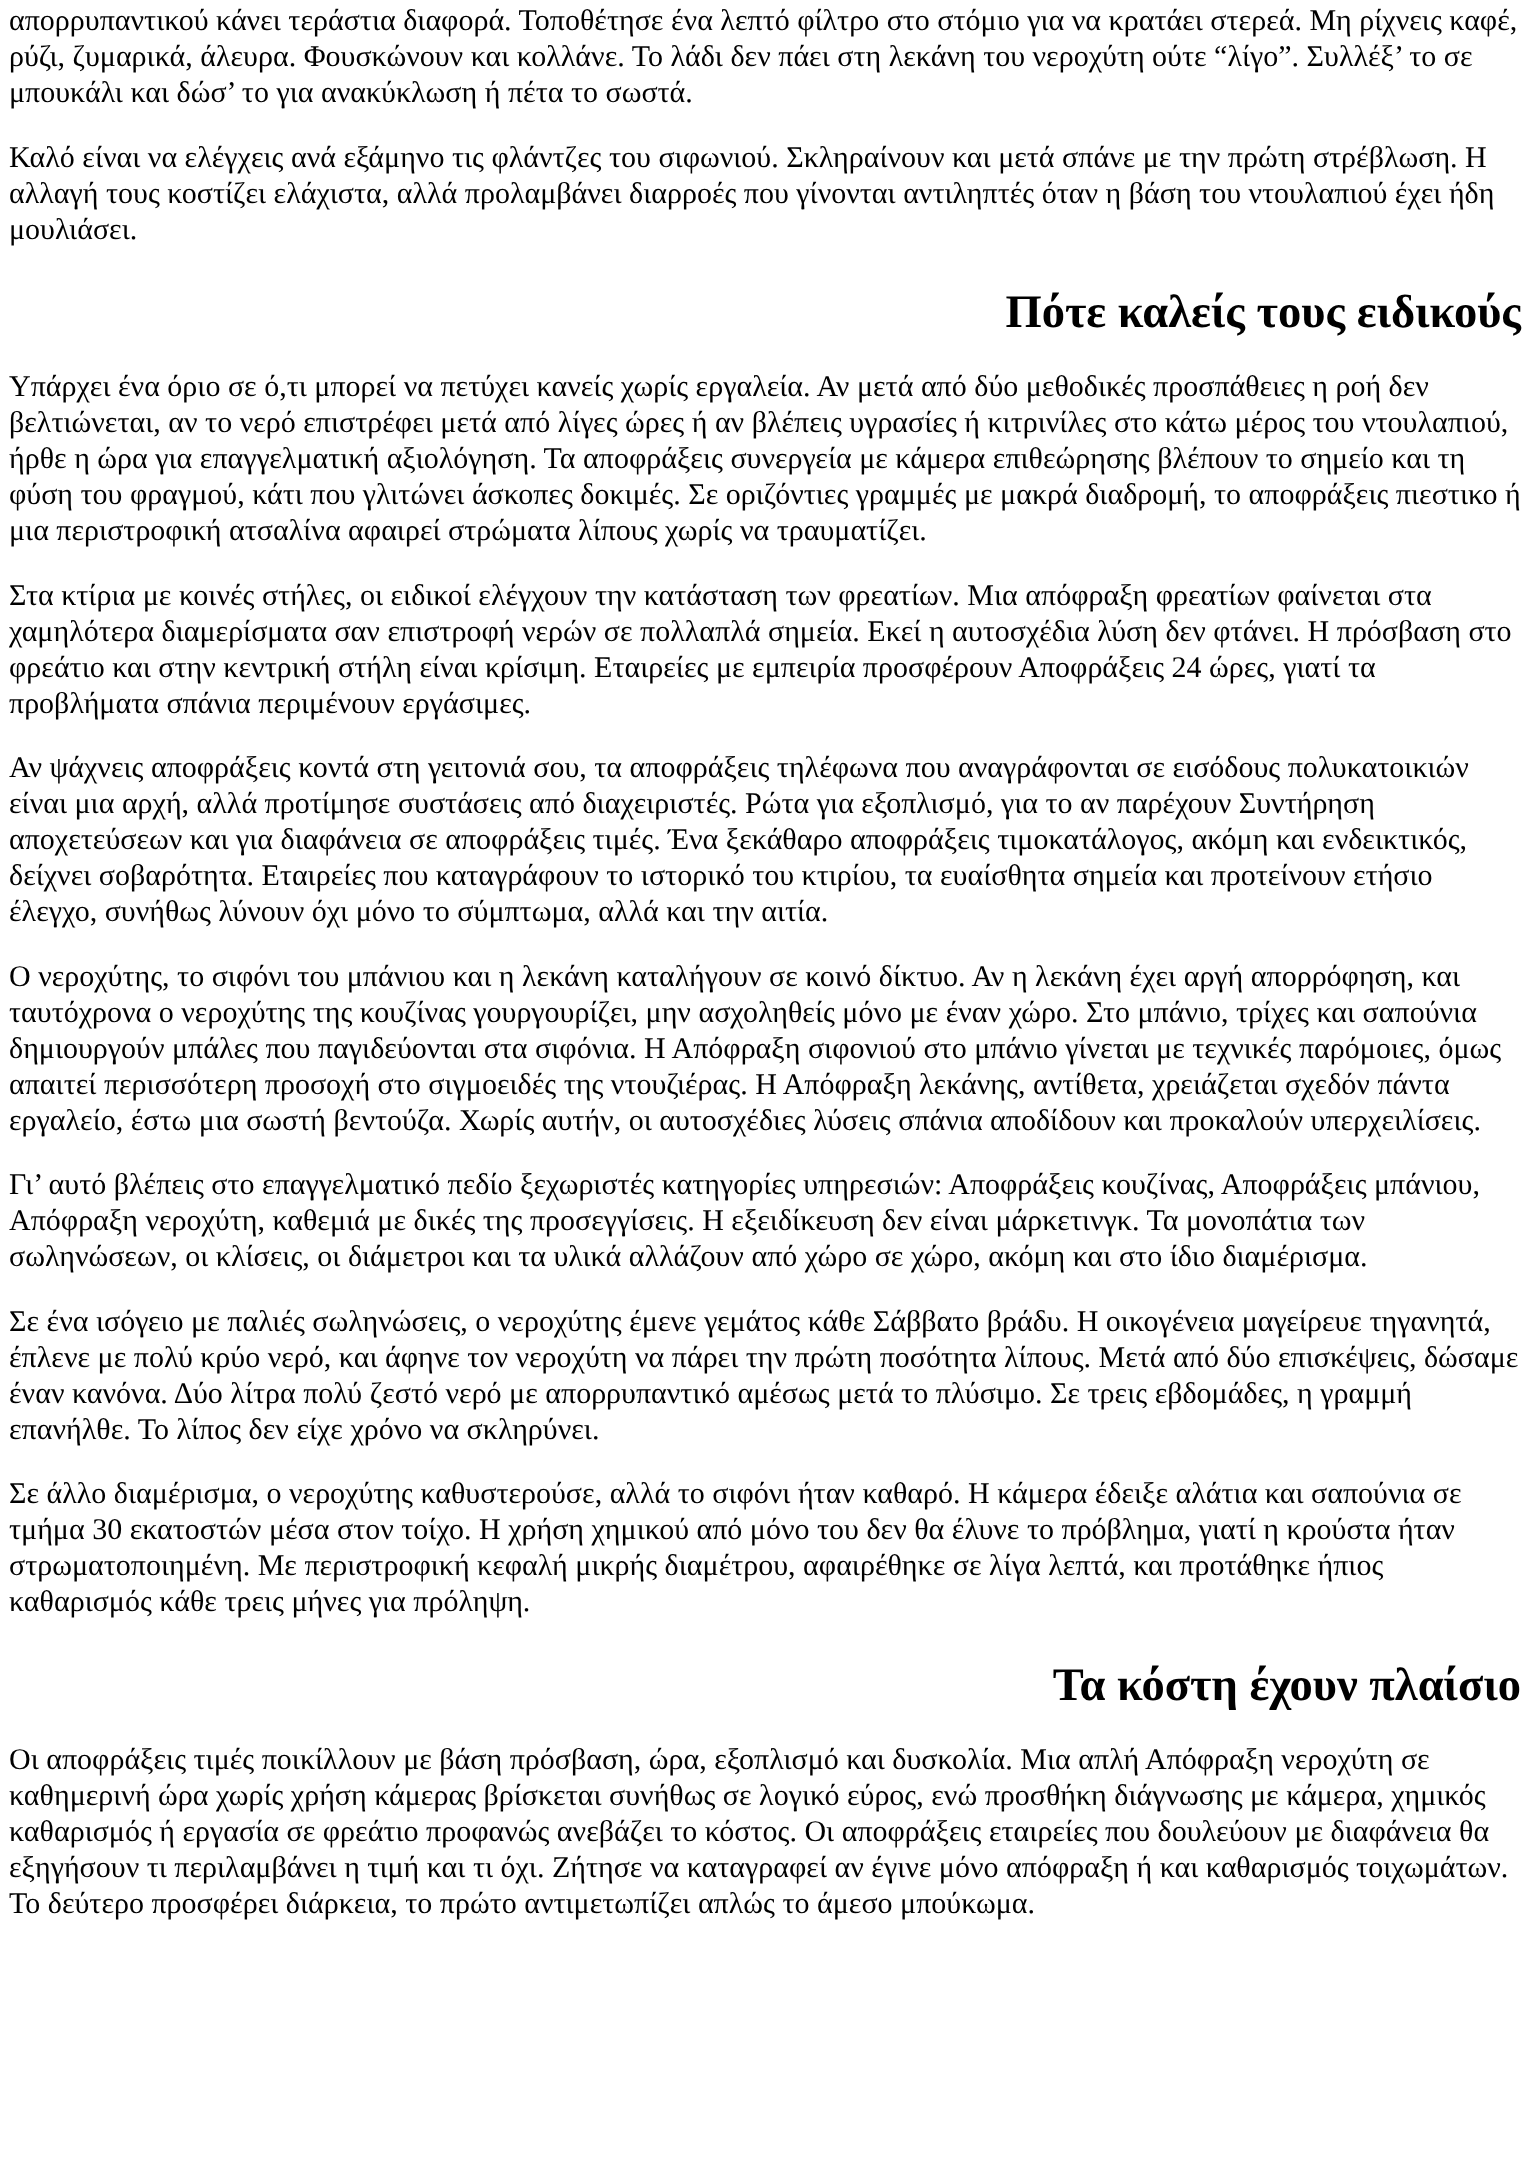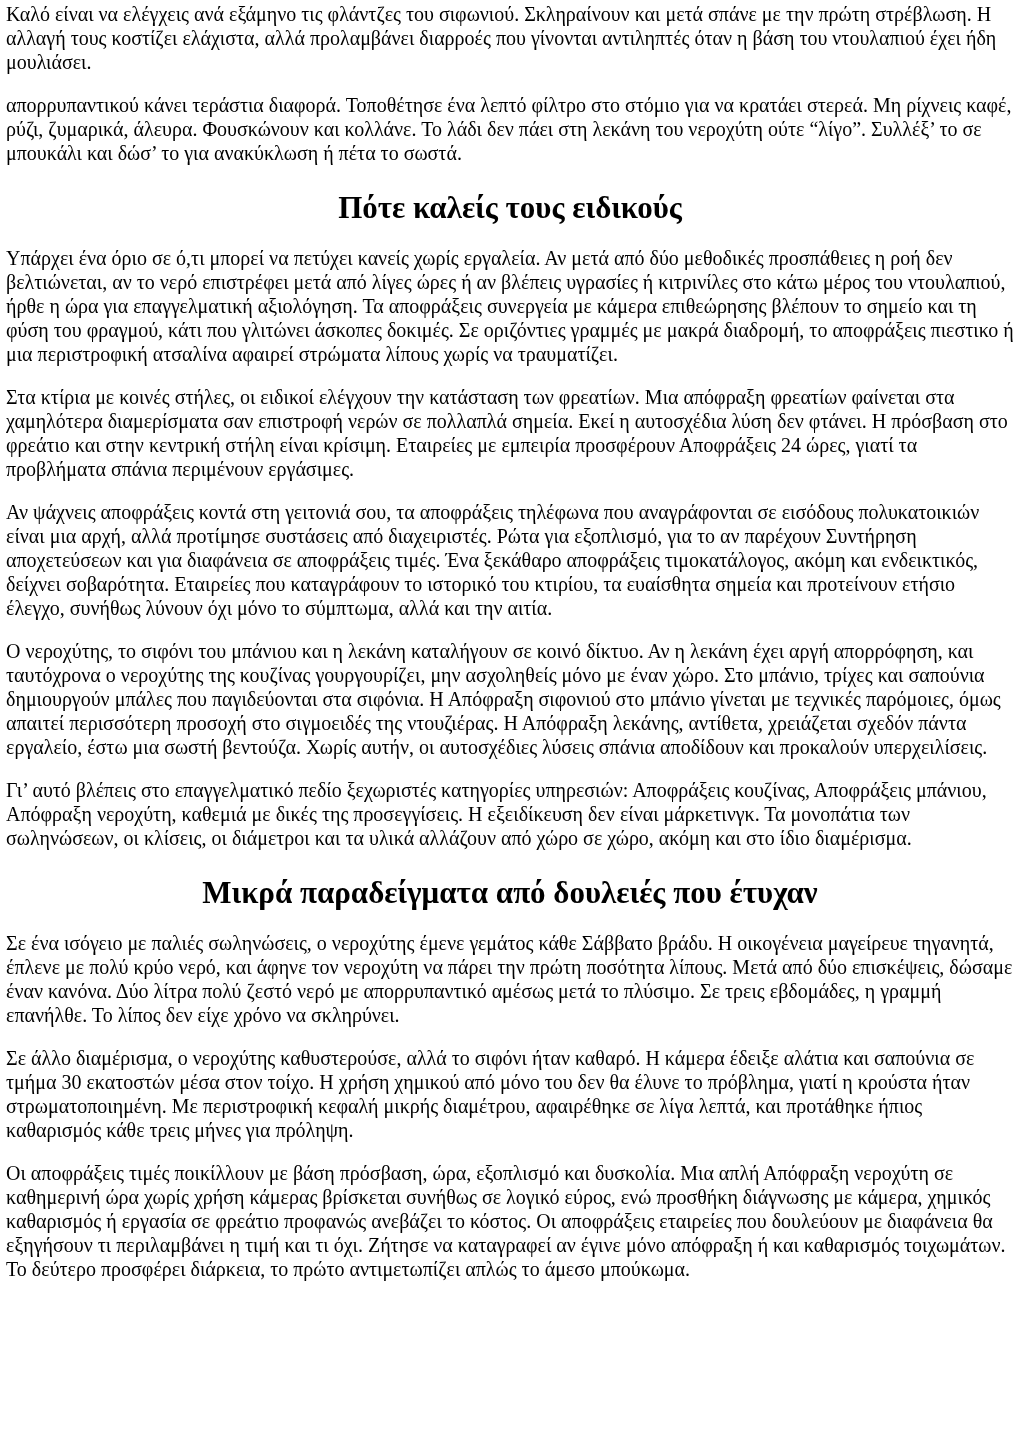--- a/index.html
+++ b/index.html
@@ -25,51 +25,51 @@
     font-size: 20px;
     line-height: 1.2;
     margin: 0 0 19px 0;
     text-align: left;
   }
   .page h2 {
     font-size: 31px;
     line-height: 1.2;
     font-weight: bold;
     margin: 24px 0 20px 0;
-    text-align: center;
+    text-align: right;
     font-family: Liberation Serif, serif;
   }
   .page > :first-child {
     margin-top: 0;
   }
 </style>
 </head>
 <body>
 
 <div class="page">
 
+  <p>απορρυπαντικού κάνει τεράστια διαφορά. Τοποθέτησε ένα λεπτό φίλτρο στο στόμιο για να κρατάει στερεά. Μη ρίχνεις καφέ, ρύζι, ζυμαρικά, άλευρα. Φουσκώνουν και κολλάνε. Το λάδι δεν πάει στη λεκάνη του νεροχύτη ούτε “λίγο”. Συλλέξ’ το σε μπουκάλι και δώσ’ το για ανακύκλωση ή πέτα το σωστά.</p>
+
   <p>Καλό είναι να ελέγχεις ανά εξάμηνο τις φλάντζες του σιφωνιού. Σκληραίνουν και μετά σπάνε με την πρώτη στρέβλωση. Η αλλαγή τους κοστίζει ελάχιστα, αλλά προλαμβάνει διαρροές που γίνονται αντιληπτές όταν η βάση του ντουλαπιού έχει ήδη μουλιάσει.</p>
-
-  <p>απορρυπαντικού κάνει τεράστια διαφορά. Τοποθέτησε ένα λεπτό φίλτρο στο στόμιο για να κρατάει στερεά. Μη ρίχνεις καφέ, ρύζι, ζυμαρικά, άλευρα. Φουσκώνουν και κολλάνε. Το λάδι δεν πάει στη λεκάνη του νεροχύτη ούτε “λίγο”. Συλλέξ’ το σε μπουκάλι και δώσ’ το για ανακύκλωση ή πέτα το σωστά.</p>
 
   <h2>Πότε καλείς τους ειδικούς</h2>
 
   <p>Υπάρχει ένα όριο σε ό,τι μπορεί να πετύχει κανείς χωρίς εργαλεία. Αν μετά από δύο μεθοδικές προσπάθειες η ροή δεν βελτιώνεται, αν το νερό επιστρέφει μετά από λίγες ώρες ή αν βλέπεις υγρασίες ή κιτρινίλες στο κάτω μέρος του ντουλαπιού, ήρθε η ώρα για επαγγελματική αξιολόγηση. Τα αποφράξεις συνεργεία με κάμερα επιθεώρησης βλέπουν το σημείο και τη φύση του φραγμού, κάτι που γλιτώνει άσκοπες δοκιμές. Σε οριζόντιες γραμμές με μακρά διαδρομή, το αποφράξεις πιεστικο ή μια περιστροφική ατσαλίνα αφαιρεί στρώματα λίπους χωρίς να τραυματίζει.</p>
 
   <p>Στα κτίρια με κοινές στήλες, οι ειδικοί ελέγχουν την κατάσταση των φρεατίων. Μια απόφραξη φρεατίων φαίνεται στα χαμηλότερα διαμερίσματα σαν επιστροφή νερών σε πολλαπλά σημεία. Εκεί η αυτοσχέδια λύση δεν φτάνει. Η πρόσβαση στο φρεάτιο και στην κεντρική στήλη είναι κρίσιμη. Εταιρείες με εμπειρία προσφέρουν Αποφράξεις 24 ώρες, γιατί τα προβλήματα σπάνια περιμένουν εργάσιμες.</p>
 
   <p>Αν ψάχνεις αποφράξεις κοντά στη γειτονιά σου, τα αποφράξεις τηλέφωνα που αναγράφονται σε εισόδους πολυκατοικιών είναι μια αρχή, αλλά προτίμησε συστάσεις από διαχειριστές. Ρώτα για εξοπλισμό, για το αν παρέχουν Συντήρηση αποχετεύσεων και για διαφάνεια σε αποφράξεις τιμές. Ένα ξεκάθαρο αποφράξεις τιμοκατάλογος, ακόμη και ενδεικτικός, δείχνει σοβαρότητα. Εταιρείες που καταγράφουν το ιστορικό του κτιρίου, τα ευαίσθητα σημεία και προτείνουν ετήσιο έλεγχο, συνήθως λύνουν όχι μόνο το σύμπτωμα, αλλά και την αιτία.</p>
 
 
   <p>Ο νεροχύτης, το σιφόνι του μπάνιου και η λεκάνη καταλήγουν σε κοινό δίκτυο. Αν η λεκάνη έχει αργή απορρόφηση, και ταυτόχρονα ο νεροχύτης της κουζίνας γουργουρίζει, μην ασχοληθείς μόνο με έναν χώρο. Στο μπάνιο, τρίχες και σαπούνια δημιουργούν μπάλες που παγιδεύονται στα σιφόνια. Η Απόφραξη σιφονιού στο μπάνιο γίνεται με τεχνικές παρόμοιες, όμως απαιτεί περισσότερη προσοχή στο σιγμοειδές της ντουζιέρας. Η Απόφραξη λεκάνης, αντίθετα, χρειάζεται σχεδόν πάντα εργαλείο, έστω μια σωστή βεντούζα. Χωρίς αυτήν, οι αυτοσχέδιες λύσεις σπάνια αποδίδουν και προκαλούν υπερχειλίσεις.</p>
 
   <p>Γι’ αυτό βλέπεις στο επαγγελματικό πεδίο ξεχωριστές κατηγορίες υπηρεσιών: Αποφράξεις κουζίνας, Αποφράξεις μπάνιου, Απόφραξη νεροχύτη, καθεμιά με δικές της προσεγγίσεις. Η εξειδίκευση δεν είναι μάρκετινγκ. Τα μονοπάτια των σωληνώσεων, οι κλίσεις, οι διάμετροι και τα υλικά αλλάζουν από χώρο σε χώρο, ακόμη και στο ίδιο διαμέρισμα.</p>
 
-  <h2>Μικρά παραδείγματα από δουλειές που έτυχαν</h2>
 
   <p>Σε ένα ισόγειο με παλιές σωληνώσεις, ο νεροχύτης έμενε γεμάτος κάθε Σάββατο βράδυ. Η οικογένεια μαγείρευε τηγανητά, έπλενε με πολύ κρύο νερό, και άφηνε τον νεροχύτη να πάρει την πρώτη ποσότητα λίπους. Μετά από δύο επισκέψεις, δώσαμε έναν κανόνα. Δύο λίτρα πολύ ζεστό νερό με απορρυπαντικό αμέσως μετά το πλύσιμο. Σε τρεις εβδομάδες, η γραμμή επανήλθε. Το λίπος δεν είχε χρόνο να σκληρύνει.</p>
 
   <p>Σε άλλο διαμέρισμα, ο νεροχύτης καθυστερούσε, αλλά το σιφόνι ήταν καθαρό. Η κάμερα έδειξε αλάτια και σαπούνια σε τμήμα 30 εκατοστών μέσα στον τοίχο. Η χρήση χημικού από μόνο του δεν θα έλυνε το πρόβλημα, γιατί η κρούστα ήταν στρωματοποιημένη. Με περιστροφική κεφαλή μικρής διαμέτρου, αφαιρέθηκε σε λίγα λεπτά, και προτάθηκε ήπιος καθαρισμός κάθε τρεις μήνες για πρόληψη.</p>
 
+  <h2>Τα κόστη έχουν πλαίσιο</h2>
 
   <p>Οι αποφράξεις τιμές ποικίλλουν με βάση πρόσβαση, ώρα, εξοπλισμό και δυσκολία. Μια απλή Απόφραξη νεροχύτη σε καθημερινή ώρα χωρίς χρήση κάμερας βρίσκεται συνήθως σε λογικό εύρος, ενώ προσθήκη διάγνωσης με κάμερα, χημικός καθαρισμός ή εργασία σε φρεάτιο προφανώς ανεβάζει το κόστος. Οι αποφράξεις εταιρείες που δουλεύουν με διαφάνεια θα εξηγήσουν τι περιλαμβάνει η τιμή και τι όχι. Ζήτησε να καταγραφεί αν έγινε μόνο απόφραξη ή και καθαρισμός τοιχωμάτων. Το δεύτερο προσφέρει διάρκεια, το πρώτο αντιμετωπίζει απλώς το άμεσο μπούκωμα.</p>
 
 </div>
 
 </body></html>

